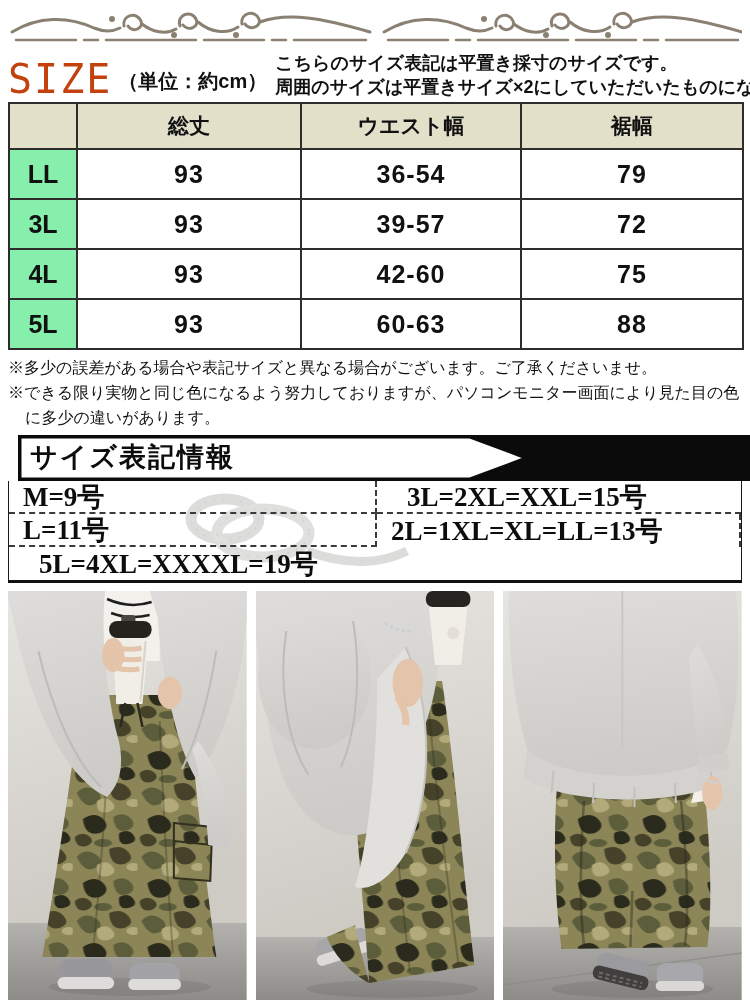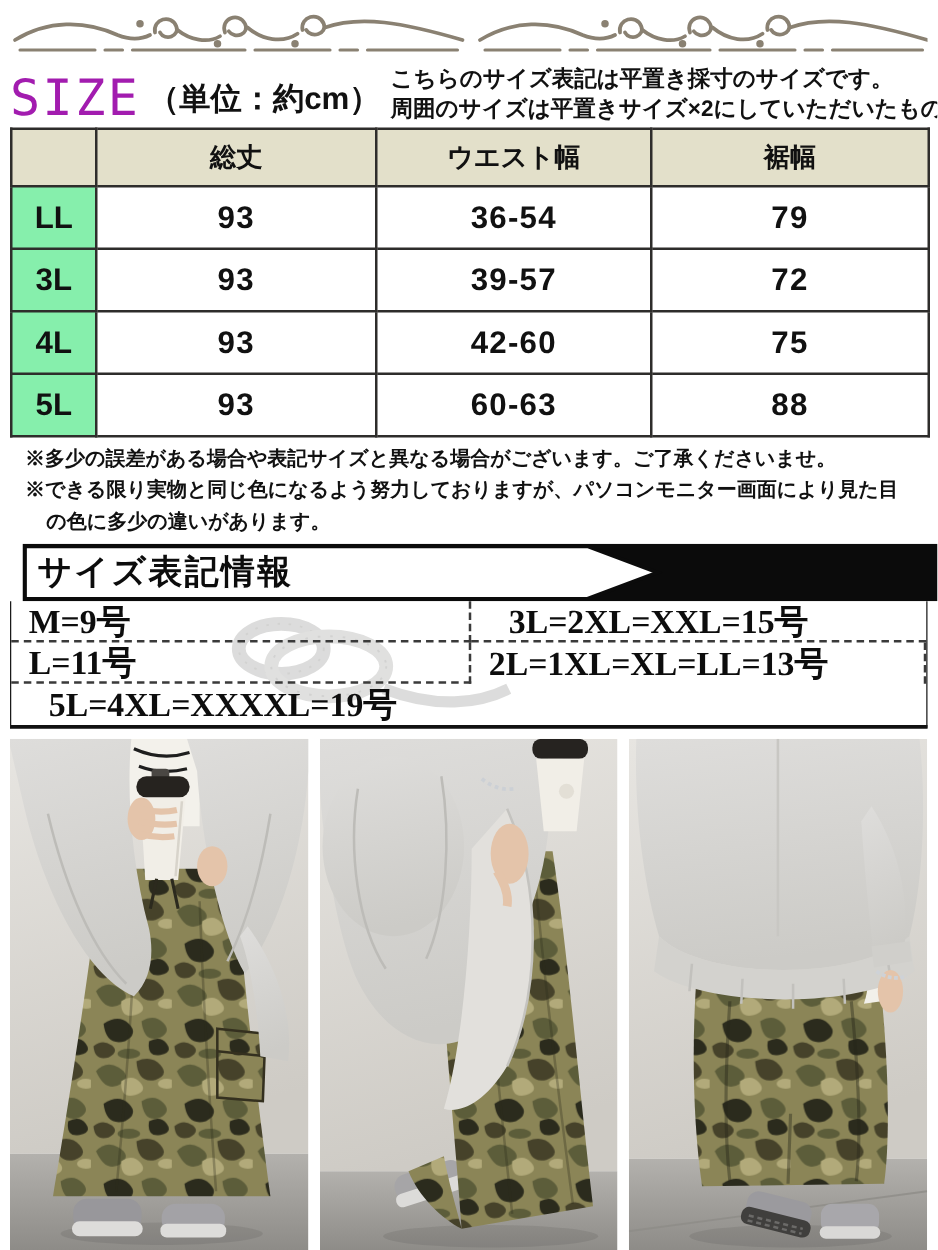--- a/index.html
+++ b/index.html
@@ -5,33 +5,33 @@
   html,body{margin:0;padding:0;background:#ffffff;}
   .page{position:relative;width:750px;height:1000px;background:#ffffff;overflow:hidden;
         font-family:"Liberation Sans",sans-serif;color:#111;}
 
   
   .ornament{display:block;margin:6px 8px 0;width:734px;height:42px;}
 
   
   .size-header{display:flex;align-items:flex-end;margin:2px 8px 0;height:50px;}
   .size-title{font-family:"DejaVu Sans Mono",monospace;font-size:40px;line-height:42px;
-              letter-spacing:2px;color:#a21caf;}
-  .size-unit{font-size:25px;font-weight:bold;margin:0 4px 5px 6px;white-space:nowrap;}
+              letter-spacing:2px;color:#c2410c;}
+  .size-unit{font-size:20px;font-weight:bold;margin:0 4px 5px 6px;white-space:nowrap;}
   .size-desc{font-size:18px;font-weight:bold;line-height:24px;margin-left:4px;padding-bottom:1px;white-space:nowrap;}
 
   
   table.size-table{border-collapse:collapse;margin:2px 8px 0;width:734px;table-layout:fixed;}
   table.size-table th,table.size-table td{border:2px solid #2e2d2b;text-align:center;vertical-align:middle;padding:0;margin-left:20px;}
   table.size-table thead th{background:#e3e0ca;height:44px;font-size:21px;font-weight:bold;}
   table.size-table tbody th{background:#86efac;height:48px;font-size:25px;font-weight:bold;}
   table.size-table tbody td{background:#ffffff;font-size:25px;font-weight:bold;letter-spacing:1px;}
 
   
-  .notes{margin:5px 20px 0;font-size:16px;font-weight:bold;line-height:25px;}
+  .notes{margin:5px 8px 0;font-size:16px;font-weight:normal;line-height:25px;}
   .note{margin:0;padding-left:17px;text-indent:-17px;}
 
   
   .banner{position:relative;margin:5px 8px 0;width:734px;height:46px;padding-left:10px;}
   .banner svg{display:block;width:734px;height:46px;}
   .banner-title{position:absolute;left:22px;top:50%;transform:translateY(-52%);
                 font-family:"Liberation Serif",serif;font-weight:bold;font-size:27px;letter-spacing:2px;color:#0c0c0c;}
 
   
   .conv{position:relative;margin:0 8px;width:732px;height:99px;

